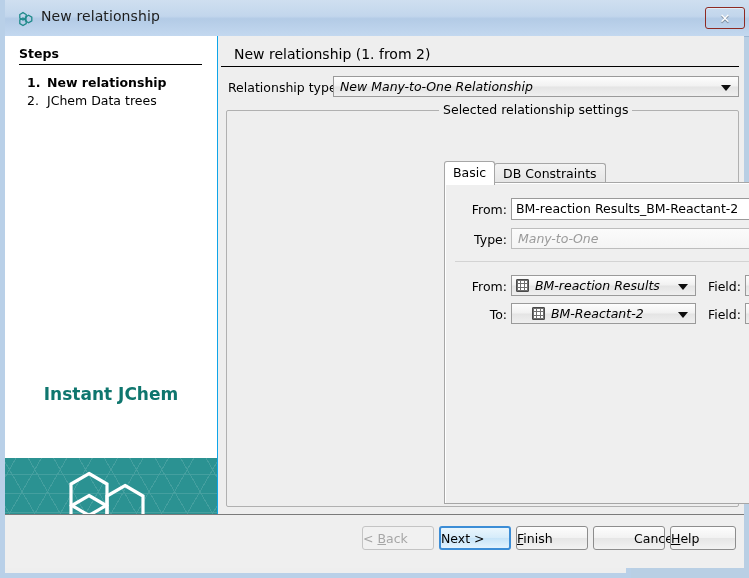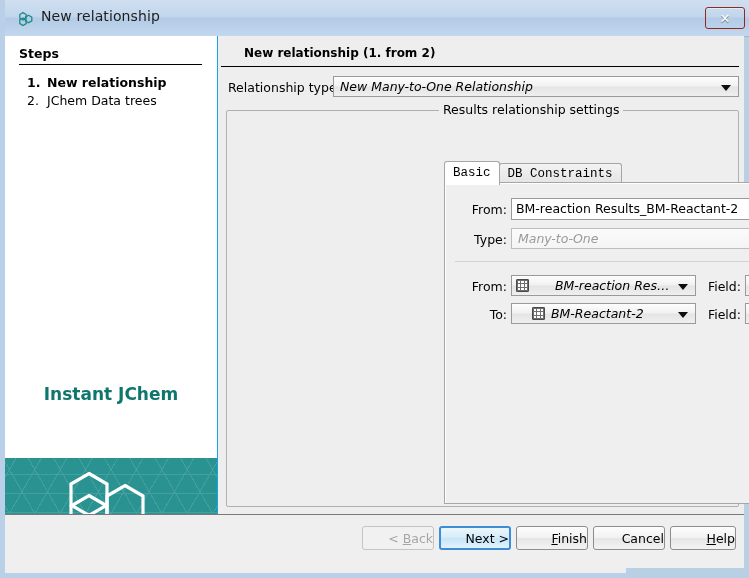--- a/index.html
+++ b/index.html
@@ -83,21 +83,21 @@
   }
   .brand-logo{
     position:absolute;left:50%;top:50%;transform:translate(-50%,-50%);
   }
   
   .main{
     position:absolute;left:213px;top:36px;width:526px;height:484px;
     background:#eeeeee;
   }
   .page-title{
-    position:absolute;left:26px;top:10px;font-weight:bold;font-size:12px;
+    position:absolute;left:16px;top:10px;font-weight:normal;font-size:14px;
   }
   .page-rule{
     position:absolute;left:3px;top:30px;width:518px;height:1px;background:#000;
   }
   .rel-type-label{
     position:absolute;left:10px;top:44px;font-size:12.5px;
   }
   .combo{
     box-sizing:border-box;
     border:1px solid #9a9a9a;
@@ -125,21 +125,21 @@
     box-sizing:border-box;
     border:1px solid #b0b0b0;
     border-radius:2px;
   }
   .group-legend{
     position:absolute;left:221px;top:66px;background:#eeeeee;
     padding:0 4px;font-size:12.5px;
   }
   
   .tabstrip{
-    position:absolute;left:226px;top:125px;font-family:Liberation Mono, monospace;
+    position:absolute;left:226px;top:125px;
   }
   .tab{
     display:inline-block;box-sizing:border-box;
     height:22px;line-height:20px;padding:0 8px;
     font-size:12.5px;
     border:1px solid #a6a6a6;border-bottom:none;
     border-radius:3px 3px 0 0;
     position:relative;
     cursor:pointer;
     vertical-align:bottom;
@@ -167,21 +167,21 @@
     color:#000;
   }
   #nameLabel{left:10px;top:19px;width:52px;}
   #nameField{left:66px;top:15px;width:400px;height:22px;}
   #typeLabel{left:10px;top:49px;width:52px;}
   #typeCombo{left:66px;top:45px;width:260px;height:21px;}
   .sep{
     position:absolute;left:10px;top:78px;width:456px;height:1px;background:#d3d3d3;
   }
   #fromLabel{left:10px;top:96px;width:52px;}
-  #fromCombo{left:66px;top:92px;width:185px;height:21px;padding-left:4px;gap:20px;}
+  #fromCombo{left:66px;top:92px;width:185px;height:21px;padding-left:4px;}
   #fromFieldLabel{left:256px;top:96px;width:40px;}
   #fromFieldCombo{left:300px;top:92px;width:200px;height:21px;padding-left:4px;}
   #toLabel{left:10px;top:124px;width:52px;}
   #toCombo{left:66px;top:120px;width:185px;height:21px;padding-left:20px;}
   #toFieldLabel{left:256px;top:124px;width:40px;}
   #toFieldCombo{left:300px;top:120px;width:200px;height:21px;padding-left:4px;}
   .tbl-icon{
     width:13px;height:13px;box-sizing:border-box;
     background:#6f6f6f;border:1px solid #4a4a4a;border-radius:1px;
     margin-right:6px;flex:none;
@@ -195,21 +195,21 @@
     position:absolute;left:0;top:514px;width:739px;height:1px;background:#7a7a7a;
   }
   .footer{
     position:absolute;left:0;top:515px;width:739px;height:53px;background:#efefef;
   }
   .btn{
     position:absolute;top:11px;height:24px;box-sizing:border-box;
     border:1px solid #8d8d8d;border-radius:3px;
     background:linear-gradient(to bottom,#fdfdfd 0%,#f2f2f2 48%,#e6e6e6 52%,#f3f3f3 100%);
     font-size:12.5px;
-    display:flex;align-items:center;justify-content:flex-end;
+    display:flex;align-items:center;justify-content:flex-start;
     cursor:pointer;user-select:none;
   }
   .btn.disabled{color:#a6a6a6;border-color:#c4c4c4;background:#f1f1f1;cursor:default;}
   .btn.focused{
     border:2px solid #3c8dd6;
     background:linear-gradient(to bottom,#eaf6fd 0%,#d6ecfa 48%,#c7e4f8 52%,#e3f3fd 100%);
   }
   #btnBack{left:357px;width:72px;}
   #btnNext{left:434px;width:72px;}
   #btnFinish{left:511px;width:72px;}
@@ -269,21 +269,21 @@
     <div class="page-title">New relationship (1. from 2)</div>
     <div class="page-rule"></div>
 
     <div class="rel-type-label">Relationship type:</div>
     <div class="combo" id="relTypeCombo">
       <span class="combo-text">New Many-to-One Relationship</span>
       <span class="arrow"></span>
     </div>
 
     <div class="groupbox"></div>
-    <div class="group-legend">Results relationship settings</div>
+    <div class="group-legend">Selected relationship settings</div>
 
     <div class="tabstrip">
       <span class="tab selected">Basic</span><span class="tab unselected">DB Constraints</span>
     </div>
 
     <div class="tabpanel">
 
       <div class="lbl" id="nameLabel">From:</div>
       <div class="textfield" id="nameField">BM-reaction Results_BM-Reactant-2</div>
 

